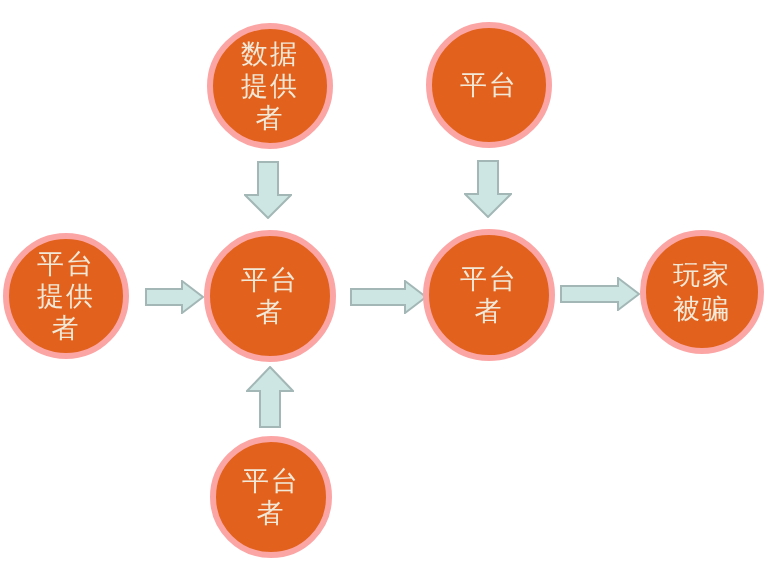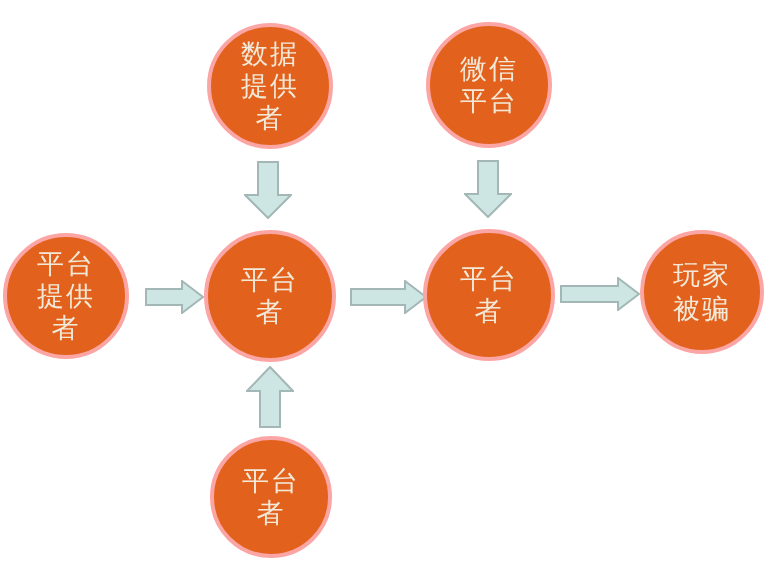--- a/index.html
+++ b/index.html
@@ -12,21 +12,21 @@
     position: relative;
     width: 778px;
     height: 575px;
     background: #ffffff;
     overflow: hidden;
   }
   .node {
     position: absolute;
     border-radius: 50%;
     background: #E2621D;
-    border: 4px solid #fca5a5;
+    border: 6px solid #fca5a5;
     box-sizing: border-box;
     display: flex;
     align-items: center;
     justify-content: center;
     text-align: center;
   }
   .node .label {
     color: #F2E9D9;
     font-size: 27px;
     line-height: 32px;
@@ -83,21 +83,20 @@
   <div class="node" style="left:207px; top:23px; width:126px; height:126px;">
     <div class="label">
       <span>数据</span>
       <span>提供</span>
       <span>者</span>
     </div>
   </div>
 
   <div class="node" style="left:426px; top:22px; width:126px; height:126px;">
     <div class="label">
-      <span>微信</span>
       <span>平台</span>
     </div>
   </div>
 
   <div class="node" style="left:3px; top:233px; width:126px; height:126px;">
     <div class="label">
       <span>平台</span>
       <span>提供</span>
       <span>者</span>
     </div>

